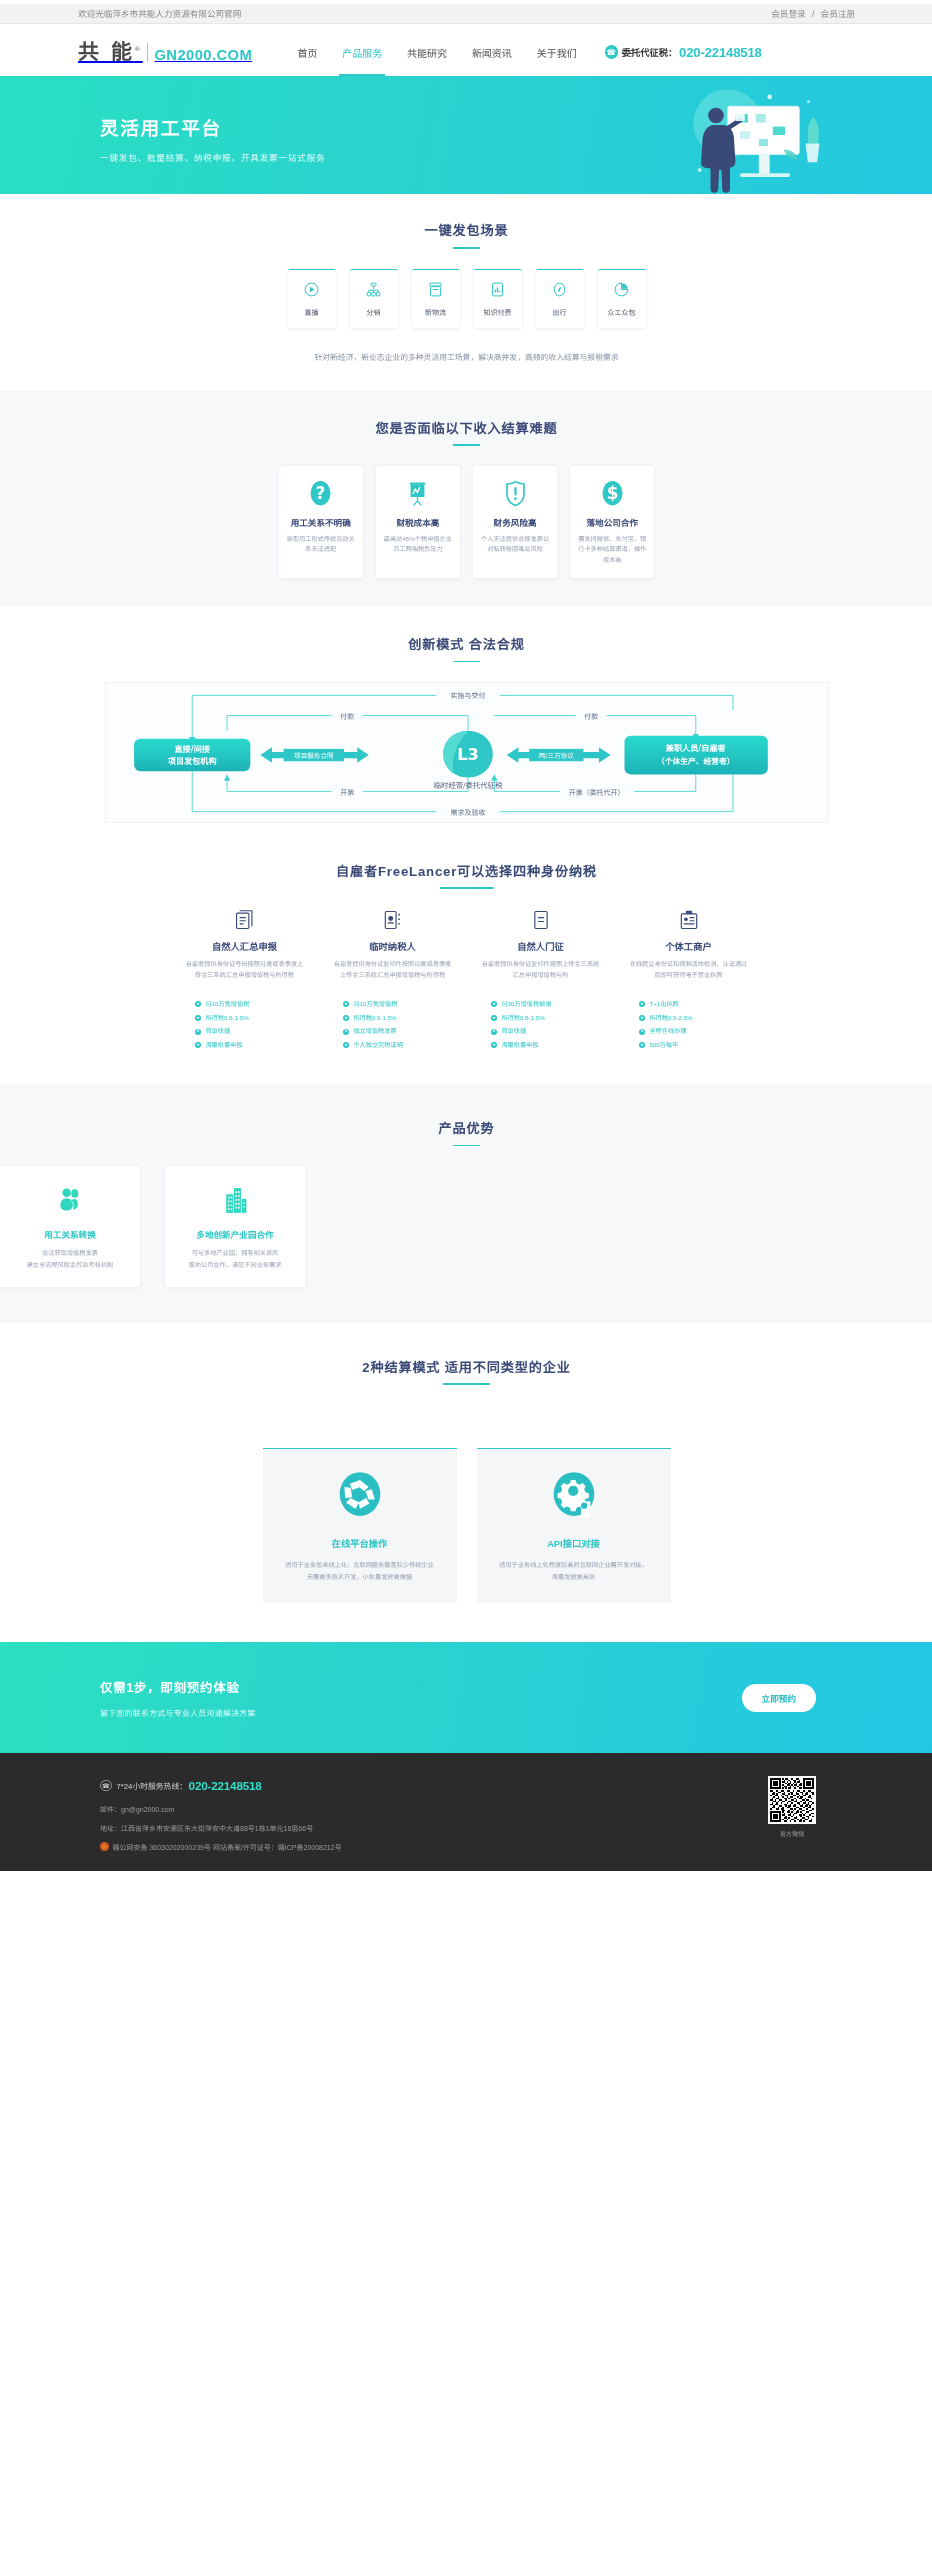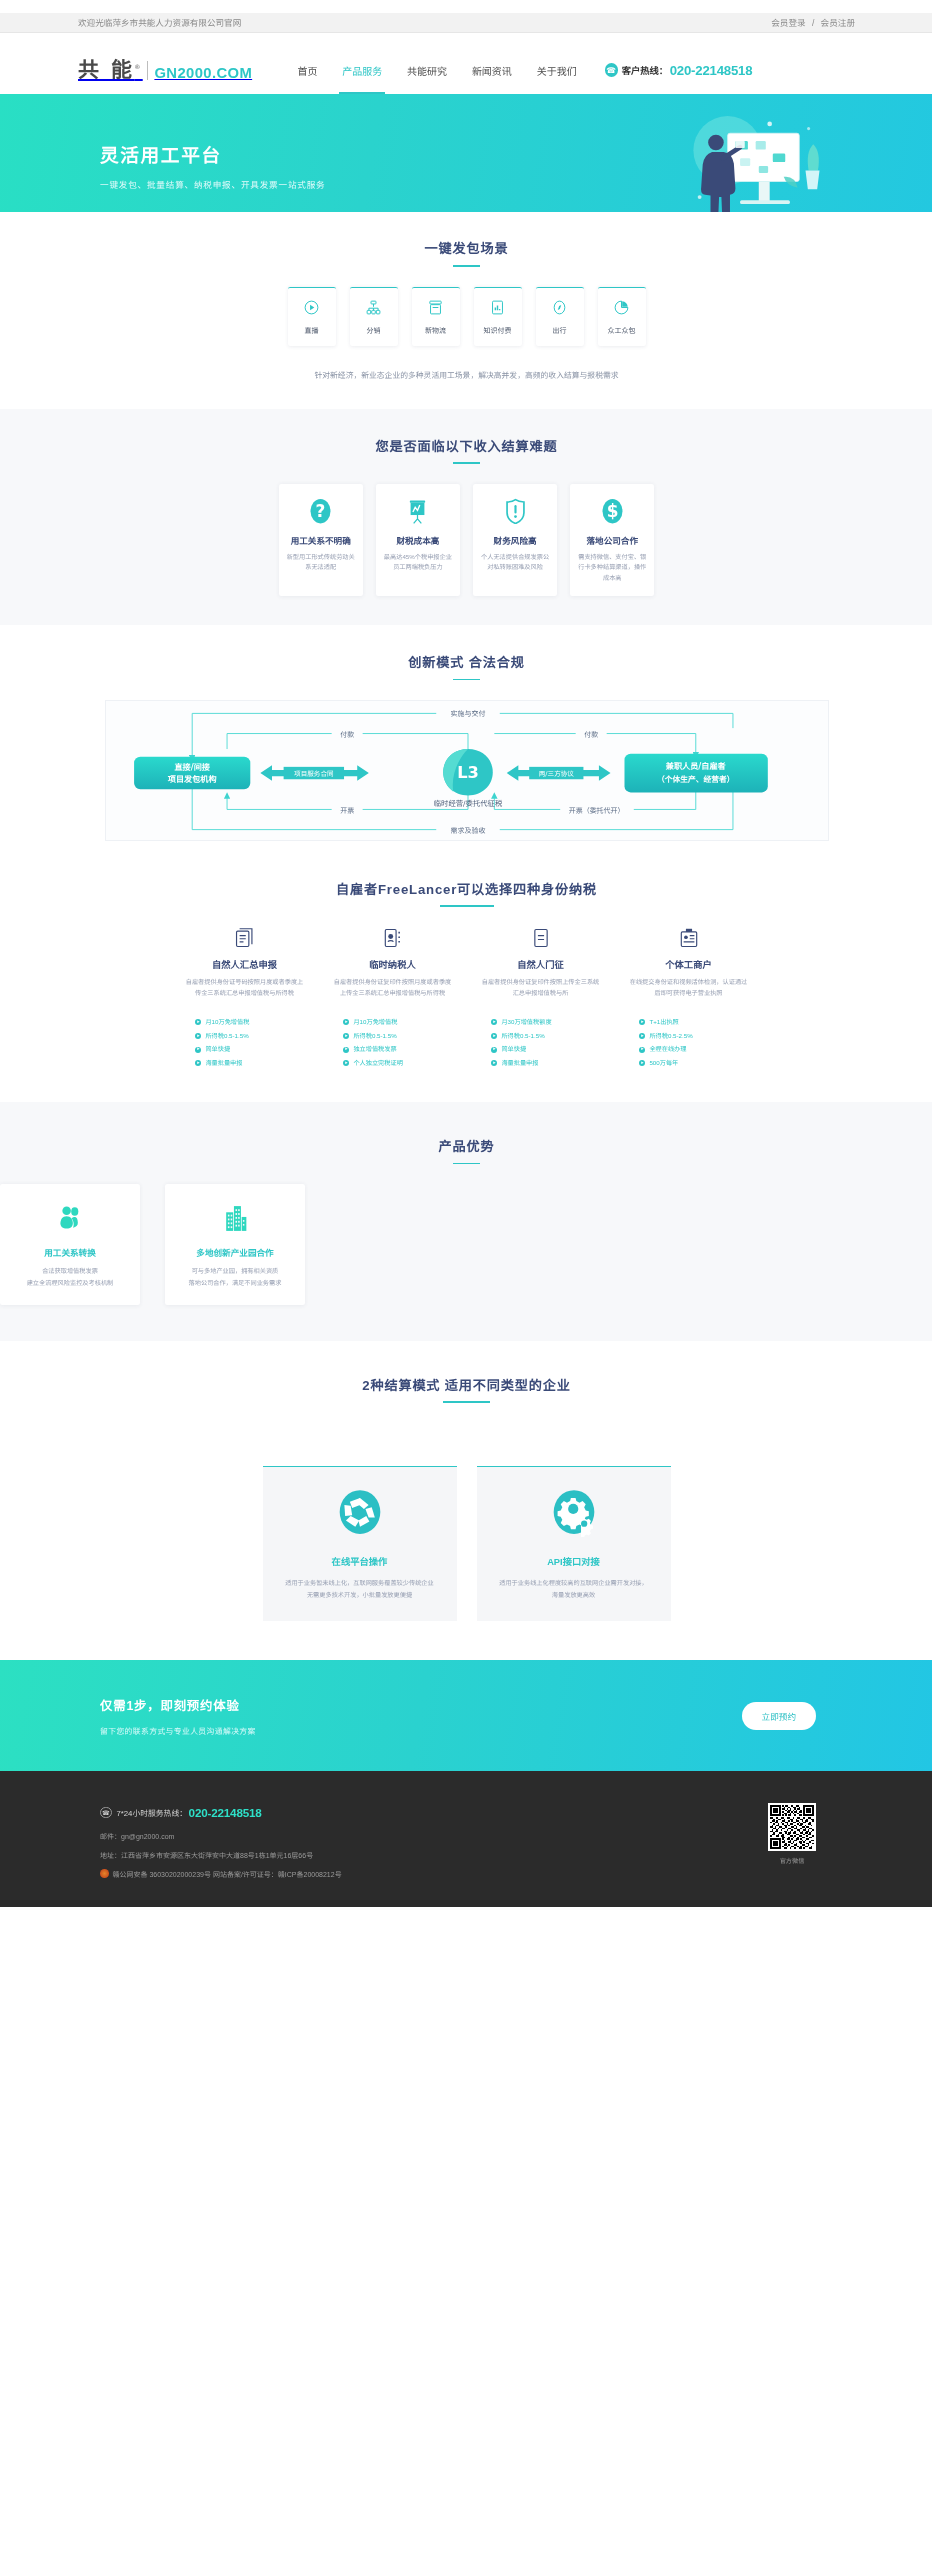--- a/index.html
+++ b/index.html
@@ -4,21 +4,21 @@
 <title>灵活用工平台 - 共能 GN2000.COM</title>
 <style>
   * { margin:0; padding:0; box-sizing:border-box; }
   html,body { width:933px; }
   body {
     font-family:"Liberation Sans","DejaVu Sans",sans-serif;
     background:#ffffff;
     color:#3d4a68;
     -webkit-font-smoothing:antialiased;
   }
-  .wrap { width:777px; margin:13px auto; position:relative; }
+  .wrap { width:777px; margin:4px auto; position:relative; }
 
   
   .topbar {
     height:20px; background:#f2f2f2; border-bottom:0.8px solid #e6e6e6;
     font-size:8.6px; color:#8a8a8a; line-height:20px;
   }
   .topbar .wrap { display:flex; justify-content:space-between; align-items:center; }
   .topbar .right span { color:#8a8a8a; }
   .topbar .right a { color:#8a8a8a; text-decoration:none; }
   .topbar .sep { margin:0 3.9px; color:#c5c5c5; }
@@ -152,20 +152,21 @@
     display:flex; align-items:center;
   }
   .cta .wrap { display:flex; align-items:center; justify-content:space-between; }
   .cta-left { padding-left:22px; }
   .cta-title { font-size:12.4px; font-weight:bold; color:#fff; margin-bottom:11px; letter-spacing:0.8px; }
   .cta-sub { font-size:7.8px; color:#ddfbfb; letter-spacing:0.4px; }
   .cta-btn {
     background:#fff; color:#2bbfc4; border:none; border-radius:14px;
     padding:7.8px 20px; font-size:8.6px; cursor:pointer; margin-right:39px;
     font-family:"Liberation Sans",sans-serif;
+    font-weight:bold;
   }
 
   
   .footer { background:#2b2b2b; padding:18.7px 0 15.5px; }
   .footer .wrap { display:flex; justify-content:space-between; }
   .ft-left { padding-left:22px; padding-top:3.1px; }
   .ft-hot { display:flex; align-items:center; margin-bottom:12.4px; }
   .ft-hot .ph {
     width:11.7px; height:11.7px; border-radius:50%; border:0.8px solid #9a9a9a; color:#cfcfcf;
     font-size:6.2px; display:flex; align-items:center; justify-content:center; margin-right:4.7px;
@@ -207,21 +208,21 @@
     </a>
     <nav class="nav">
       <a href="#">首页</a>
       <a href="#" class="active">产品服务</a>
       <a href="#">共能研究</a>
       <a href="#">新闻资讯</a>
       <a href="#">关于我们</a>
     </nav>
     <div class="hotline">
       <span class="ph">☎</span>
-      <span class="lbl">客户热线：</span>
+      <span class="lbl">委托代征税：</span>
       <span class="num">020-22148518</span>
     </div>
   </div>
 </div>
 
 <div class="hero">
   <div class="wrap">
     <div class="hero-text">
       <div class="hero-title">灵活用工平台</div>
       <div class="hero-sub">一键发包、批量结算、纳税申报、开具发票一站式服务</div>

